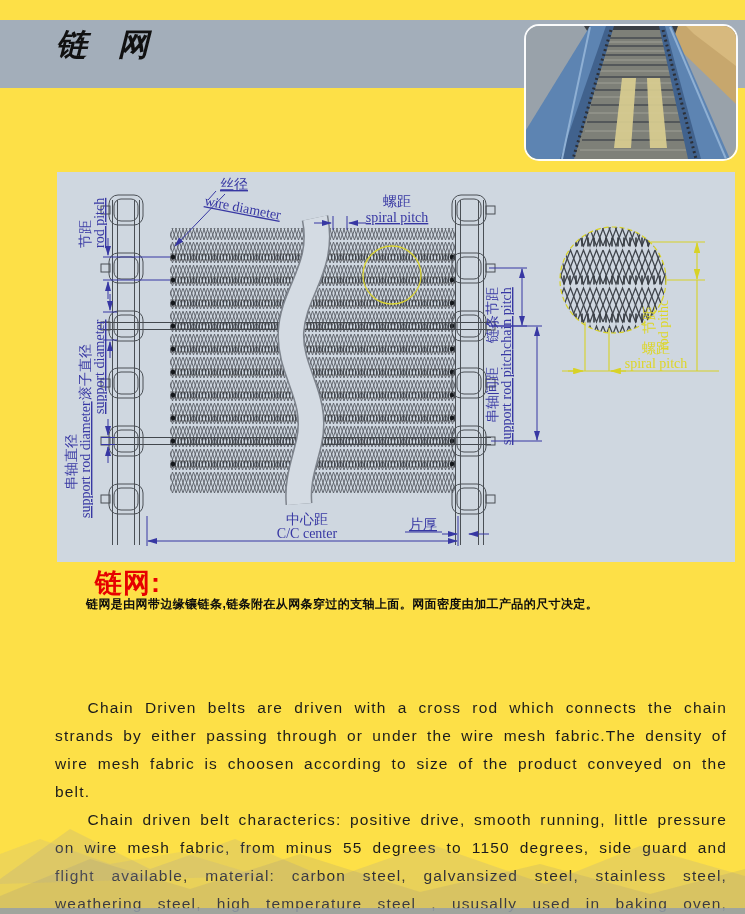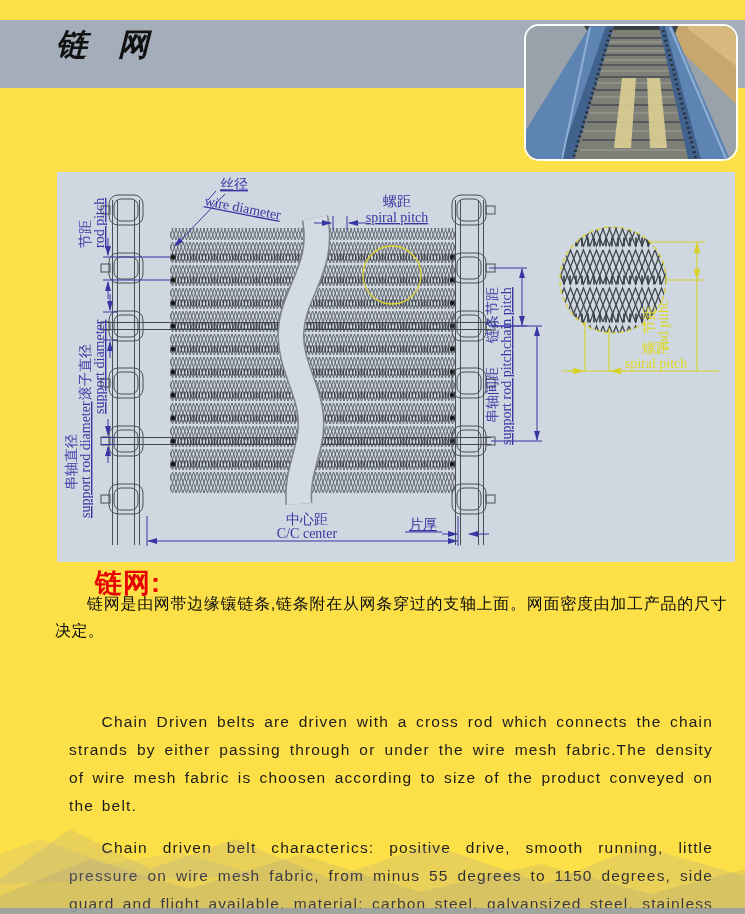--- a/index.html
+++ b/index.html
@@ -12,26 +12,26 @@
   .title-en{position:absolute;left:56px;top:58px;font-size:25px;color:#1d1d1d;font-weight:400;
             font-family:"Liberation Sans",sans-serif;letter-spacing:.5px;}
   
   .photo{position:absolute;left:526px;top:26px;width:210px;height:133px;border-radius:13px;
          overflow:hidden;box-shadow:0 0 0 2px rgba(255,255,255,.95);}
   
   .panel{position:absolute;left:57px;top:172px;width:678px;height:390px;background:#cfd7e0;}
   
   .sec-head{position:absolute;left:55px;top:565px;font-size:27px;font-weight:700;color:#e60000;
             letter-spacing:1px;margin-left:40px;}
-  .zh{position:absolute;left:55px;right:18px;top:591px;color:#0d0d0d;font-size:16px;
-      line-height:26.7px;font-weight:400;letter-spacing:.4px;text-align:justify;}
+  .zh{position:absolute;left:62px;right:18px;top:591px;color:#0d0d0d;font-size:12px;
+      line-height:26.7px;font-weight:700;letter-spacing:.4px;text-align:justify;}
   .zh p{margin:0;text-indent:2em;}
   .en{position:absolute;left:55px;right:18px;top:694px;color:#1c1c1c;font-size:15.5px;
       line-height:28px;letter-spacing:.075em;word-spacing:.15em;text-align:justify;}
-  .en p{margin:14px;text-indent:2.1em;}
+  .en p{margin:0;text-indent:2.1em;}
   
   .mountains{position:absolute;left:0;bottom:0;width:745px;height:130px;pointer-events:none;}
   .pageedge{position:absolute;left:0;bottom:0;width:745px;height:6px;background:#97a0a8;opacity:.85;}
   svg text{font-family:"Liberation Serif",serif;}
 </style>
 </head>
 <body>
 
 <div id="page">
 

